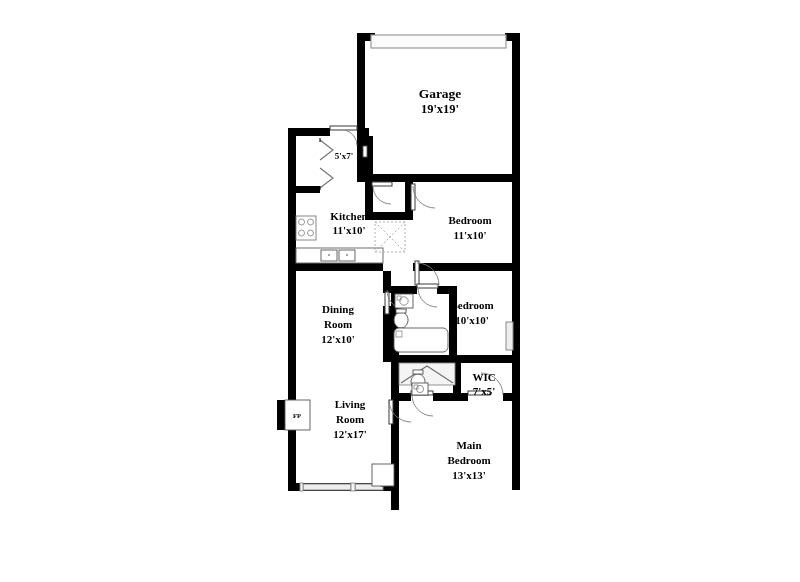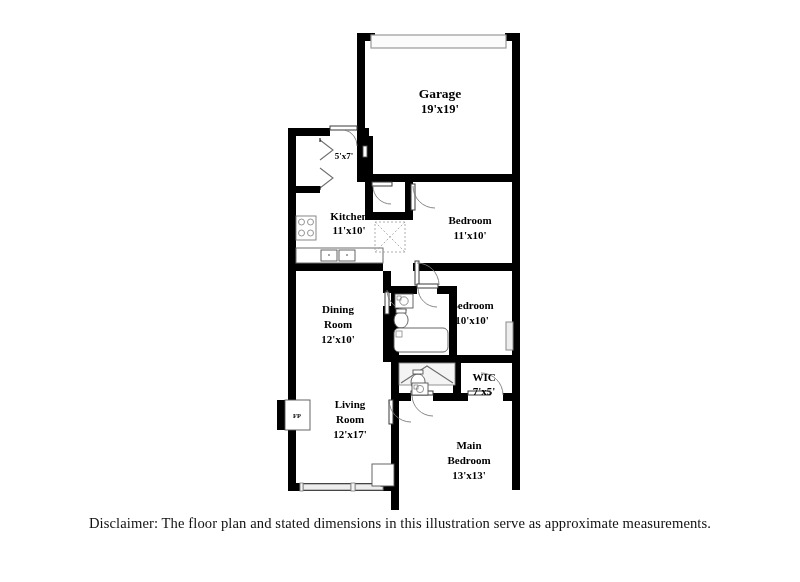--- a/index.html
+++ b/index.html
@@ -263,16 +263,15 @@
 
       <text class="room-label rl-small" x="469" y="446">Main</text>
       <text class="room-label rl-small" x="469" y="461">Bedroom</text>
       <text class="room-label rl-small" x="469" y="476">13'x13'</text>
 
       <text class="room-label rl-fp" x="297" y="417">FP</text>
     </g>
   </svg>
 
   <div id="disclaimer">
-    <div>Disclaimer: The floor plan and stated dimensions in this illustration serve as approximate measurements.</div>
   </div>
 
 </div>
 
 </body></html>

